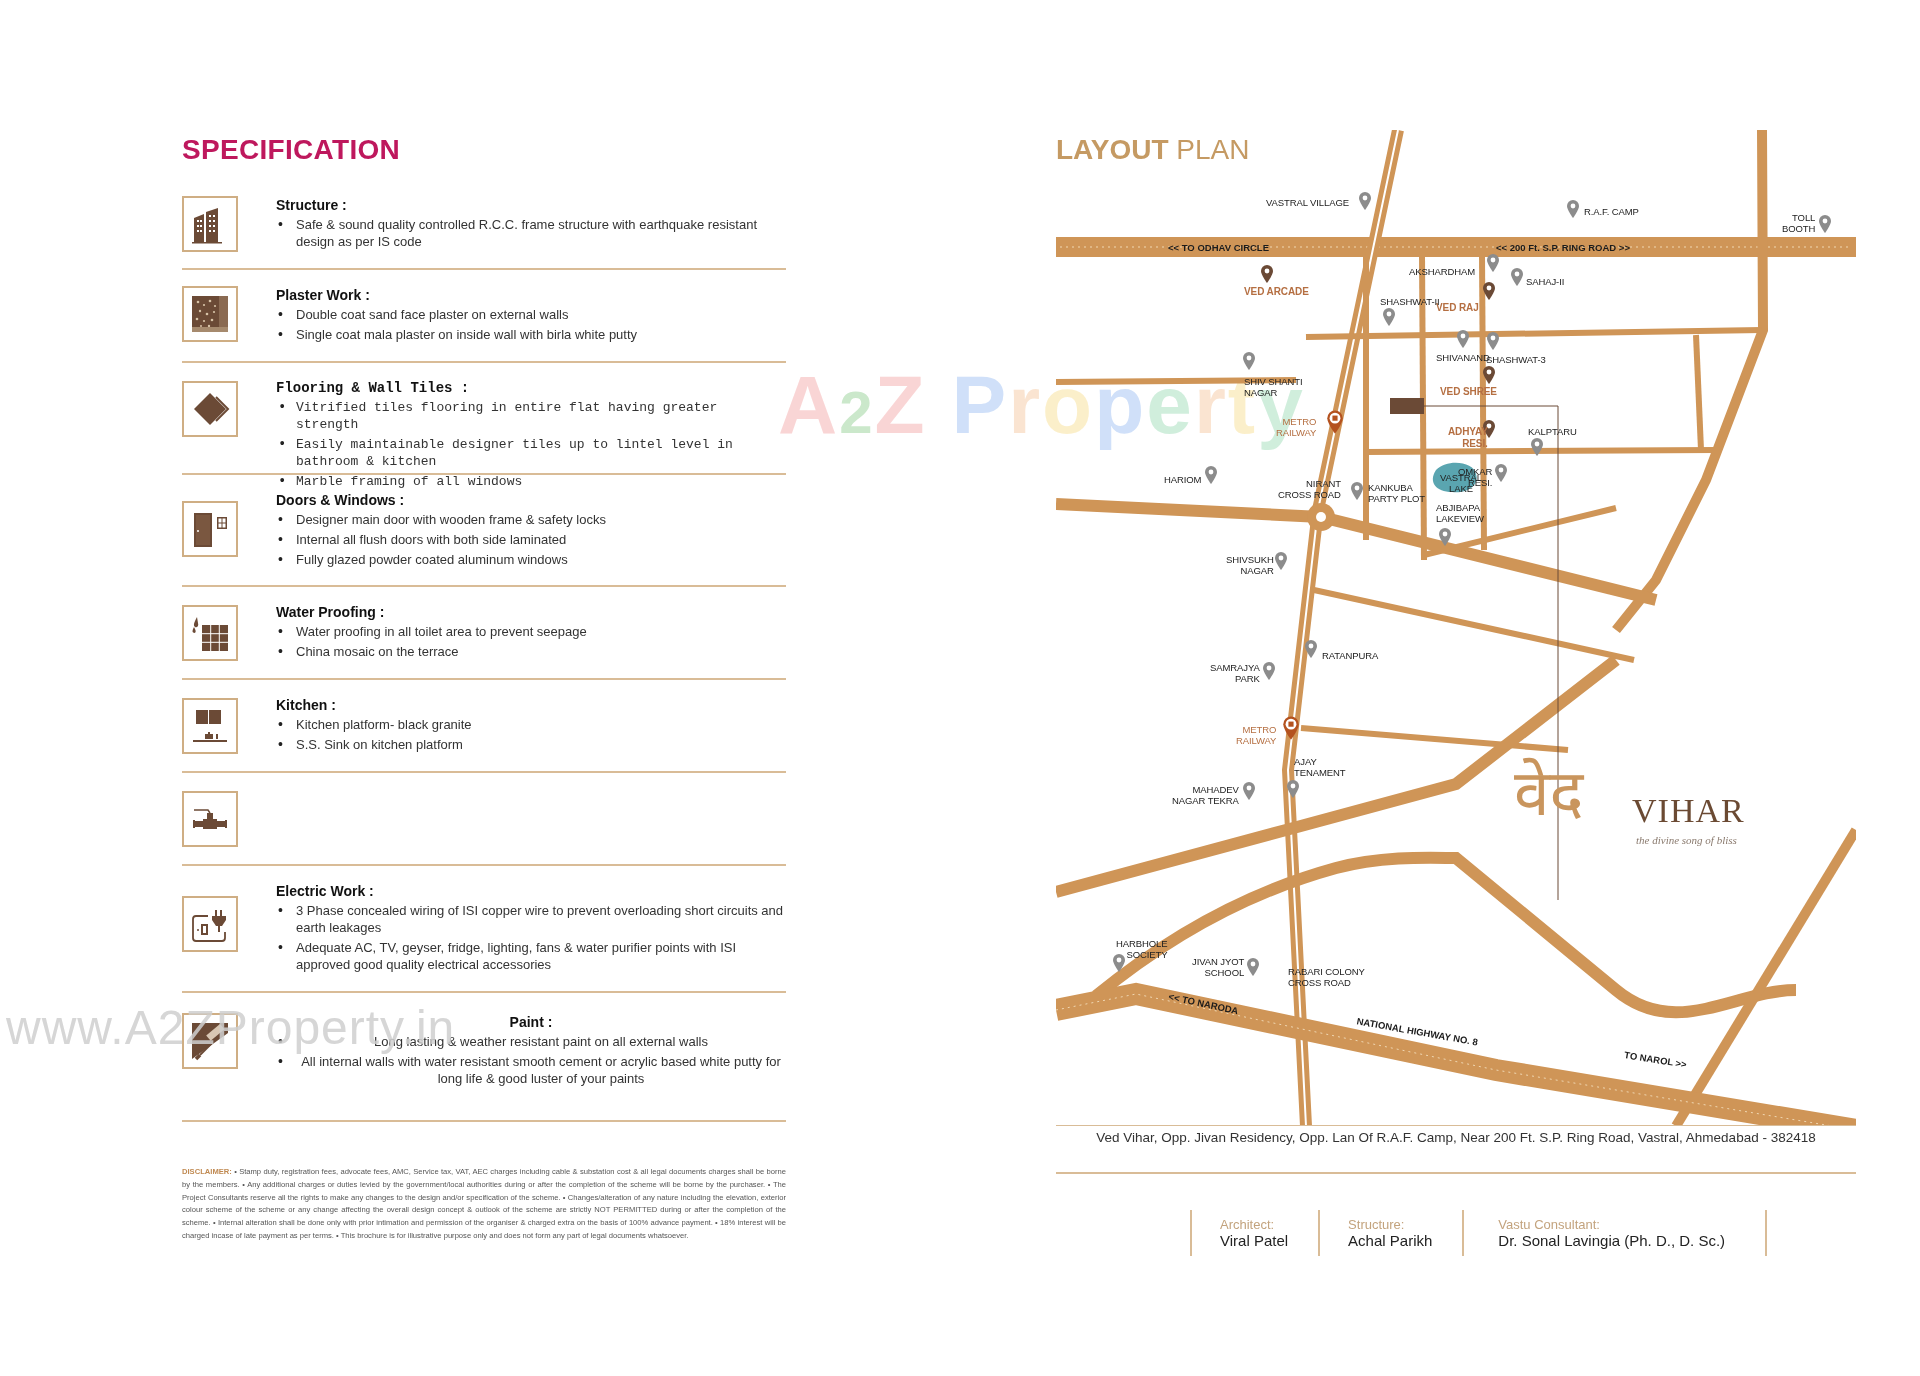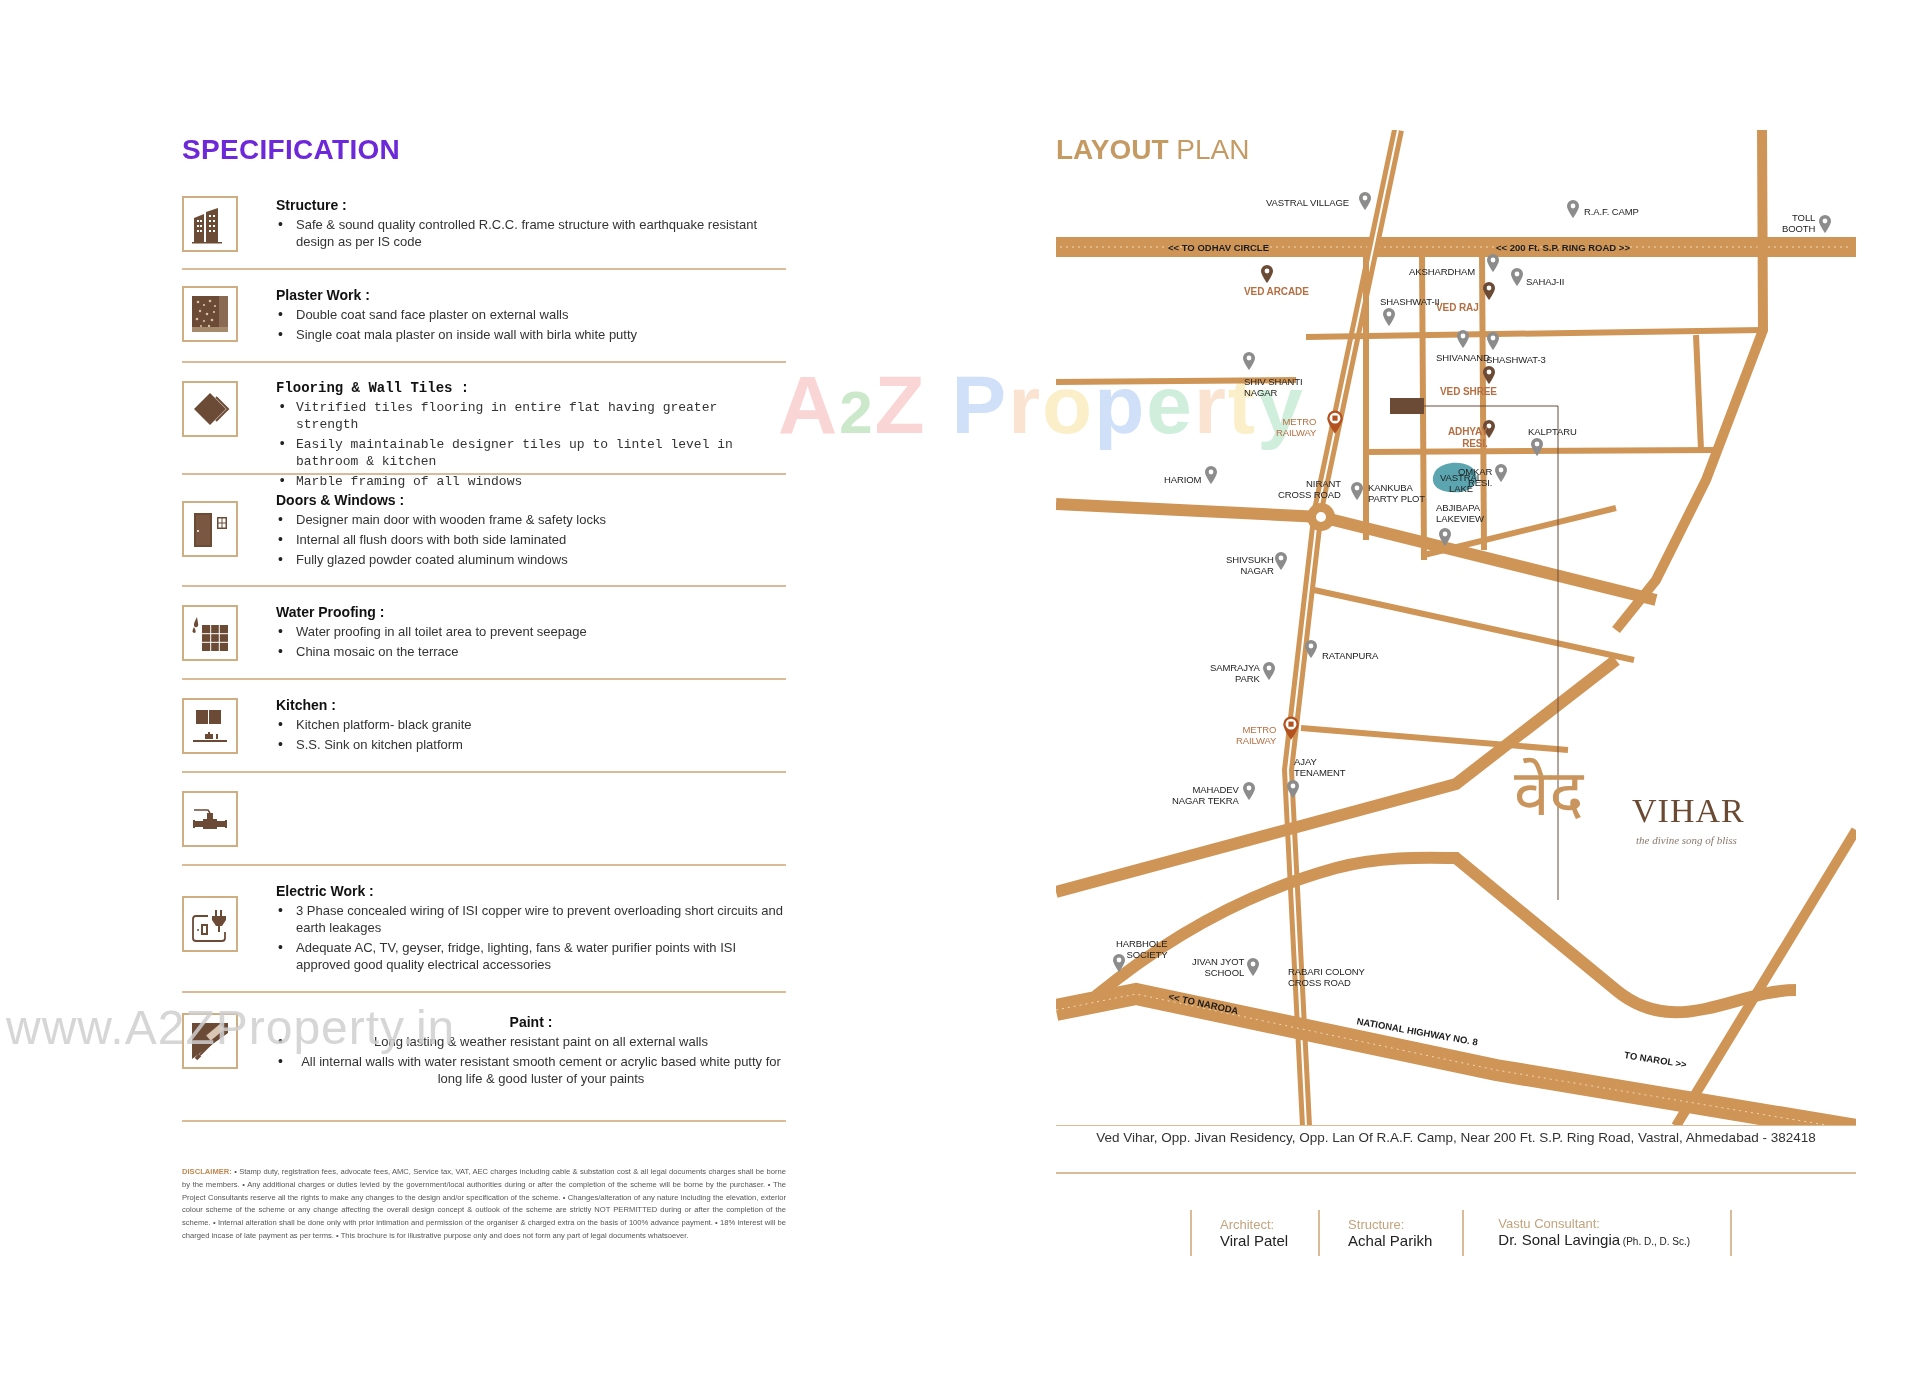--- a/index.html
+++ b/index.html
@@ -3,21 +3,21 @@
 <meta charset="utf-8">
 <style>
   * { margin:0; padding:0; box-sizing:border-box; }
   html, body { width:1920px; height:1376px; background:#ffffff; overflow:hidden; }
   body { position:relative; font-family:"Liberation Sans", sans-serif; color:#222; }
 
   
   .spec-title {
     position:absolute; left:182px; top:134px;
     font-family:"Liberation Sans", sans-serif; font-weight:700; font-size:28px;
-    color:#6d28d9; letter-spacing:0.3px;
+    color:#be185d; letter-spacing:0.3px;
   }
   .spec-list { position:absolute; left:182px; top:188px; width:604px; }
   .spec-item {
     position:relative; border-bottom:2px solid #d9bc97;
   }
   .spec-icon {
     position:absolute; left:0; width:56px; height:56px;
     border:2px solid #cfae84; background:#fff;
     display:flex; align-items:center; justify-content:center;
   }
@@ -93,21 +93,21 @@
   .rule-bottom { position:absolute; left:1056px; top:1172px; width:800px; height:2px; background:#d9bc97; }
 
   .credits { position:absolute; left:1190px; top:1210px; height:50px; display:flex; }
   .credit {
     border-left:2px solid #d9bc97; padding:0 30px 0 28px; height:46px;
     display:flex; flex-direction:column; justify-content:center;
   }
   .credit:last-child { border-right:2px solid #d9bc97;padding-left:34px; }
   .credit .role { font-size:13px; color:#c3a37d; line-height:15px; }
   .credit .name { font-size:15px; color:#222; line-height:18px; }
-  .credit .name small { font-size:10px; }
+  .credit .name small { font-size:15px; }
 </style>
 </head>
 <body>
 
 <div class="spec-title">SPECIFICATION</div>
 
 <div class="spec-list">
 
   <div class="spec-item" style="height:82px;">
     <div class="spec-icon" style="top:8px;">

